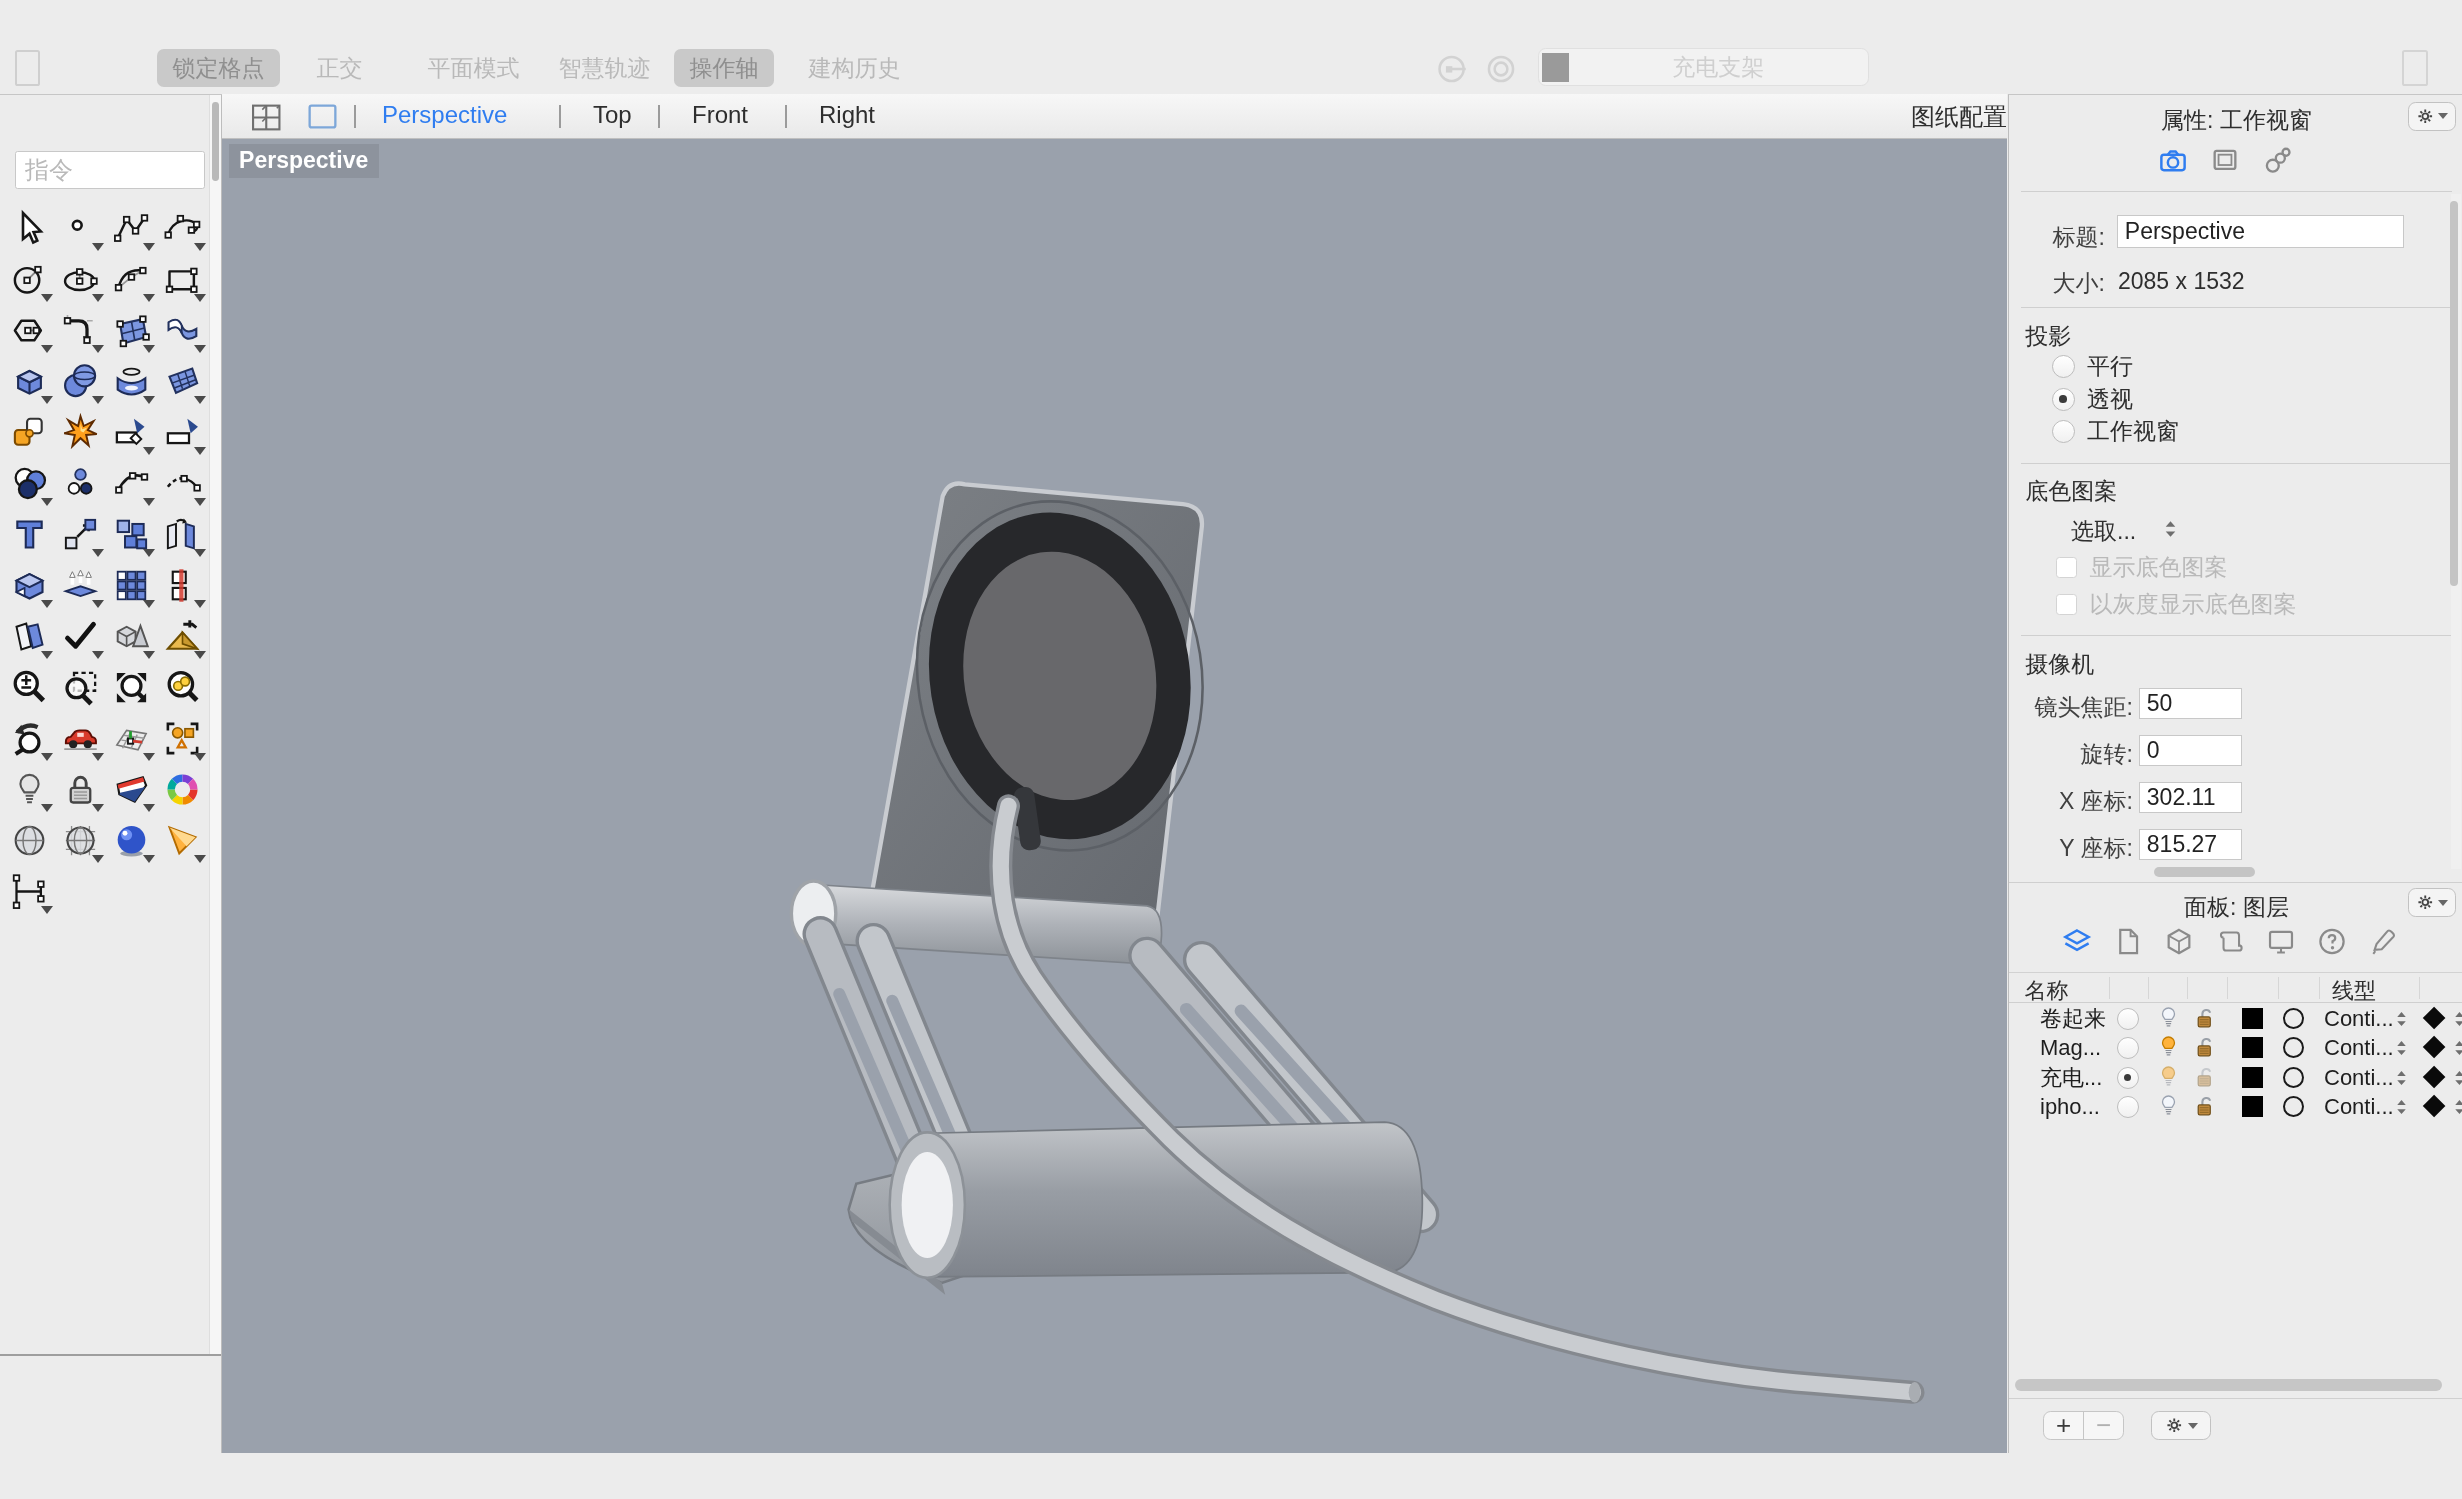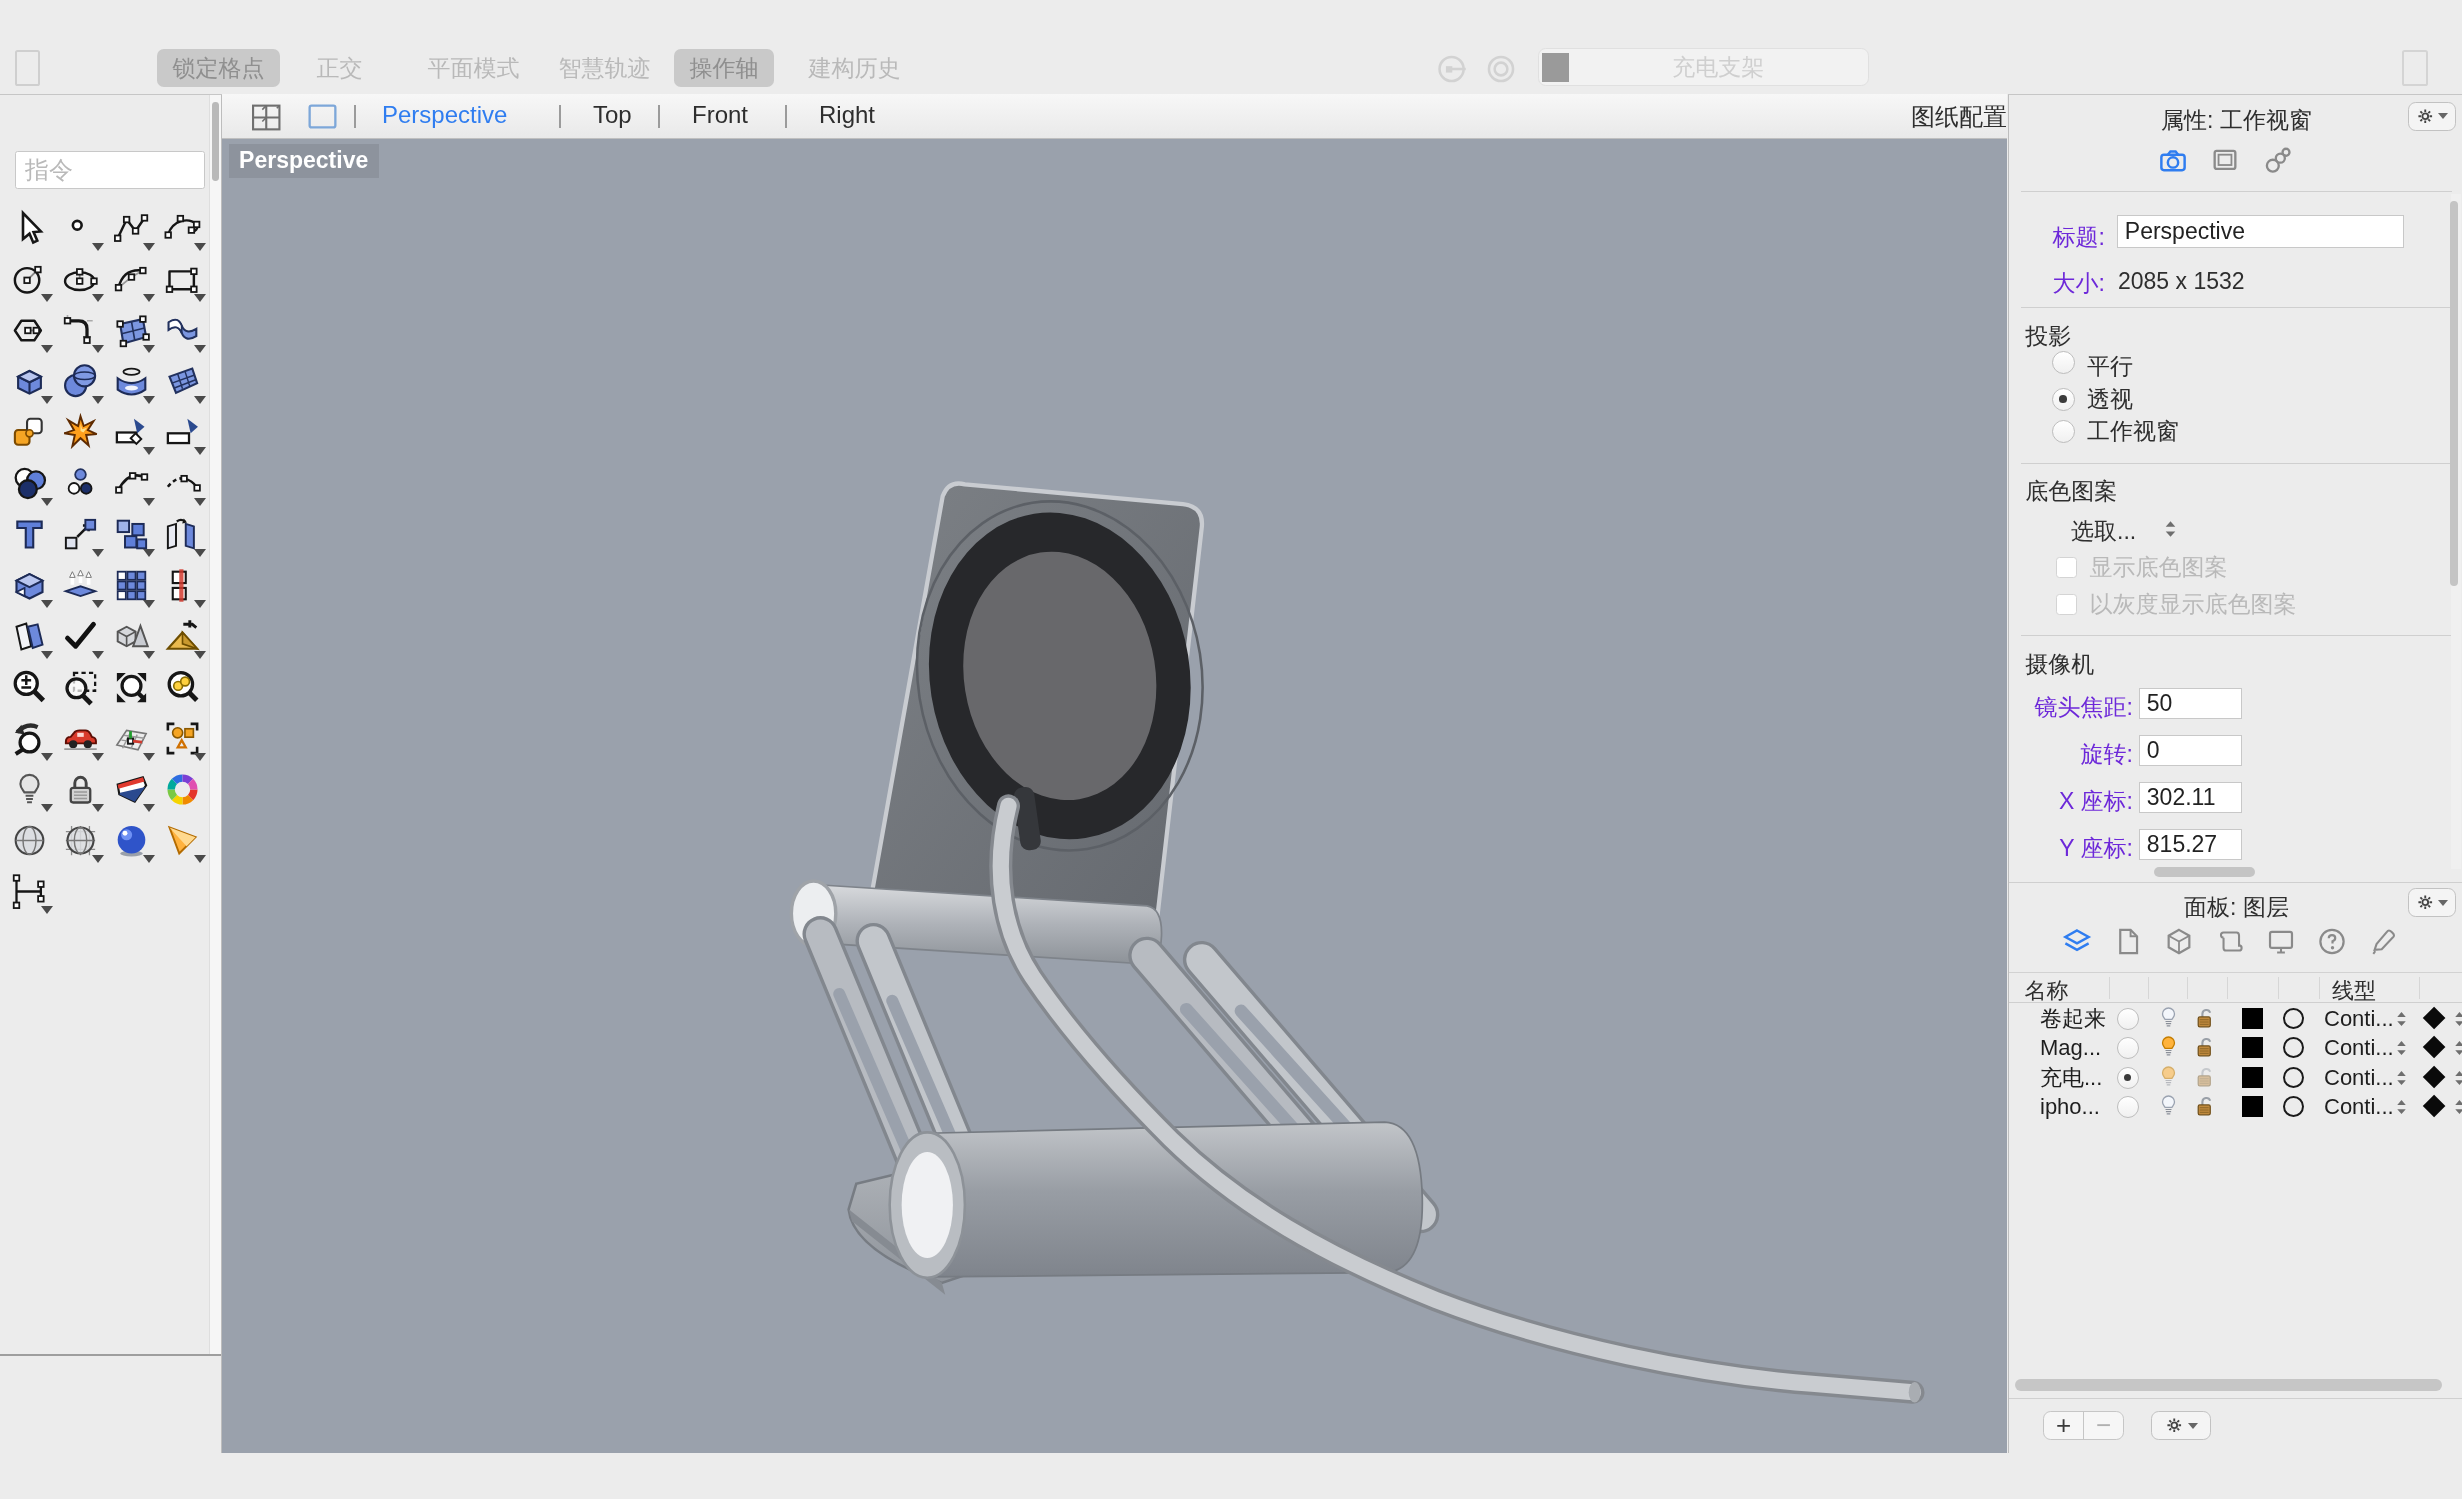--- a/index.html
+++ b/index.html
@@ -76,21 +76,21 @@
         border-left:0.9px solid #bdbdbd;border-top:0.9px solid #c6c6c6;box-sizing:border-box;}
   .ptitle{position:absolute;left:0;width:100%;text-align:center;font-size:23px;color:#2e2e2e;}
   .gearbtn{position:absolute;width:48px;height:29px;border:1.7px solid #c2c2c2;border-radius:7.7px;
         background:#f4f4f4;display:flex;align-items:center;justify-content:center;gap:3.4px;box-sizing:border-box;}
   .gearbtn svg{width:20.5px;height:20.5px;}
   .gearbtn .chev{width:0;height:0;border-left:5.1px solid transparent;border-right:5.1px solid transparent;border-top:6.8px solid #666;}
   .iconrow{position:absolute;display:flex;align-items:center;}
   .iconrow .pico{width:39px;height:34px;display:flex;align-items:center;justify-content:center;}
   .iconrow .pico svg{width:34px;height:31px;}
   .hdiv{position:absolute;left:12px;right:12px;height:0.9px;background:#cfcfcf;}
-  .flabel{position:absolute;font-size:23px;color:#6d28d9;text-align:right;white-space:nowrap;}
+  .flabel{position:absolute;font-size:23px;color:#404040;text-align:right;white-space:nowrap;}
   .fvalue{position:absolute;font-size:23px;color:#2e2e2e;white-space:nowrap;}
   .tinput{position:absolute;background:#fff;border:1.7px solid #c8c8c8;box-sizing:border-box;
         font-size:23px;color:#222;padding:0 6.8px;font-family:inherit;}
   .sechead{position:absolute;font-size:23px;color:#2e2e2e;}
   .disabled-lbl{color:#b9b9b9 !important;}
   .vtrack{position:absolute;right:2.6px;width:10.3px;background:#f0f0f0;}
   .vthumb{position:absolute;right:3.4px;width:8.5px;border-radius:4.3px;background:#c4c4c4;}
   .hthumb{position:absolute;height:10.3px;border-radius:5.1px;background:#c4c4c4;}
 
   
@@ -716,21 +716,21 @@
       <div class="hdiv" style="top:96px"></div>
 
       <div class="flabel" style="right:359px;top:127px">标题:</div>
       <input class="tinput" style="left: 108px; top: 120px; width: 287px; height: 32.5px;" value="Perspective">
       <div class="flabel" style="right:359px;top:173px">大小:</div>
       <div class="fvalue" style="left:109px;top:173px">2085 x 1532</div>
 
       <div class="hdiv" style="top:212px"></div>
       <div class="sechead" style="left:16.2px;top:226px">投影</div>
       <div id="projradios">
-          <div class="abs" style="left: 43px; top: 256px; display: flex; align-items: flex-start; gap: 12px; font-size: 23px;">
+          <div class="abs" style="left: 43px; top: 256px; display: flex; align-items: center; gap: 12px; font-size: 23px;">
             <span class="radio"></span>
             <span>平行</span>
           </div>
           <div class="abs" style="left: 43px; top: 289px; display: flex; align-items: center; gap: 12px; font-size: 23px;">
             <span class="radio sel"></span>
             <span>透视</span>
           </div>
           <div class="abs" style="left: 43px; top: 321px; display: flex; align-items: center; gap: 12px; font-size: 23px;">
             <span class="radio"></span>
             <span>工作视窗</span>

